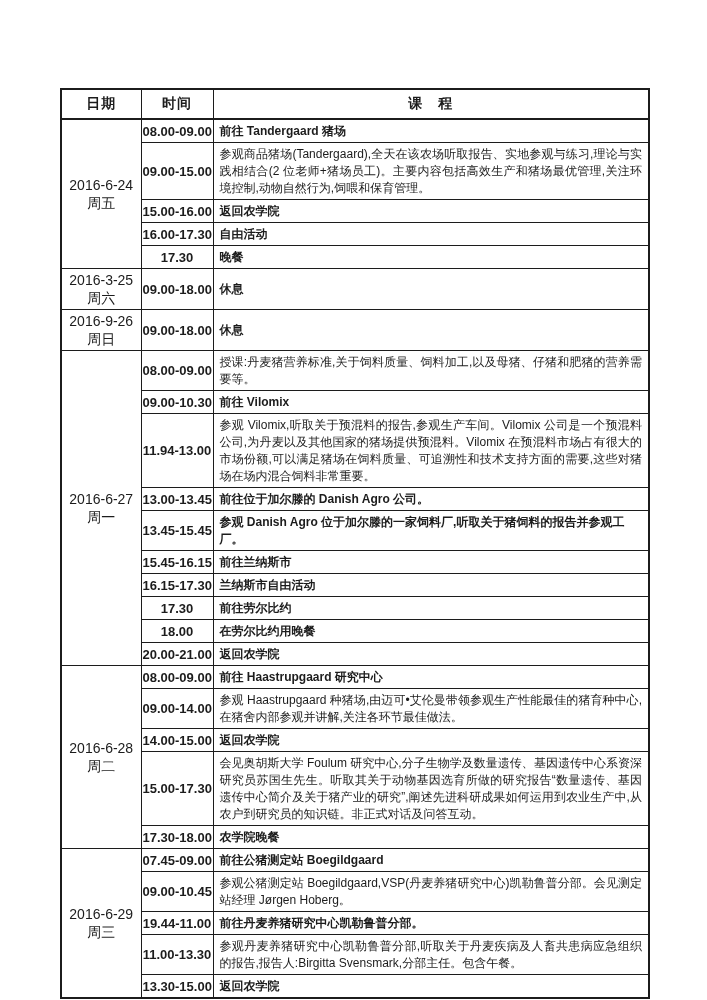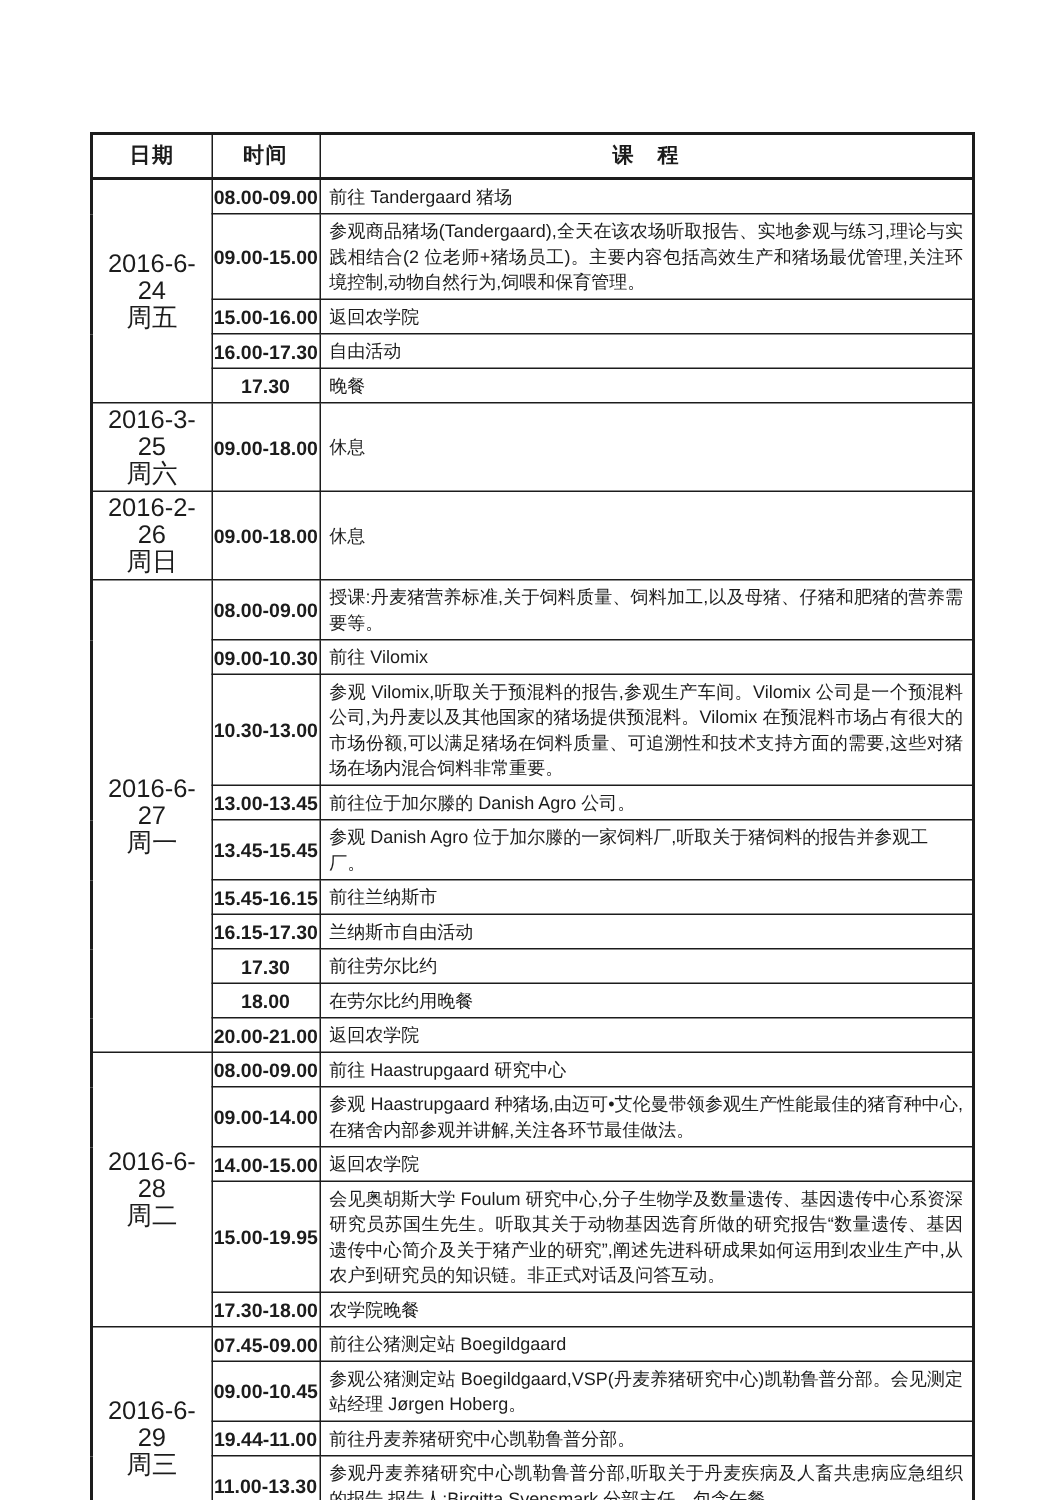--- a/index.html
+++ b/index.html
@@ -39,40 +39,40 @@
     font-size: 14px;
     font-weight: bold;
     text-align: center;
     padding: 5px 2px;
     border-bottom: 2px solid #1c1c1c;
     letter-spacing: 1px;
   }
   td.date {
     text-align: center;
     vertical-align: middle;
-    font-size: 17px;
+    font-size: 14px;
     line-height: 18px;
     padding: 2px 1px;
   }
   td.time {
     text-align: center;
     vertical-align: middle;
     font-size: 13px;
     white-space: nowrap;
     padding: 2px 1px;
     font-weight: bold;
   }
   td.course {
     font-size: 12px;
     line-height: 17px;
     vertical-align: middle;
     padding: 2.5px 6px;
     text-align: justify;
   }
-  td.course.single { text-align: left; }
+  td.course.single { text-align: left; font-weight: bold; }
 </style>
 </head>
 <body>
 
 <div class="page">
   <div class="sheet">
     <table class="schedule">
       <colgroup>
         <col class="c-date">
           <col class="c-time">
@@ -116,41 +116,41 @@
           <td class="date">
             <div>2016-3-25</div>
             <div>周六</div>
           </td>
           <td class="time">09.00-18.00</td>
           <td class="course single">休息</td>
         </tr>
 
         <tr>
           <td class="date">
-            <div>2016-2-26</div>
+            <div>2016-9-26</div>
             <div>周日</div>
           </td>
           <td class="time">09.00-18.00</td>
           <td class="course single">休息</td>
         </tr>
 
         <tr>
           <td class="date" rowspan="10">
             <div>2016-6-27</div>
             <div>周一</div>
           </td>
           <td class="time">08.00-09.00</td>
           <td class="course">授课:丹麦猪营养标准,关于饲料质量、饲料加工,以及母猪、仔猪和肥猪的营养需要等。</td>
         </tr>
         <tr>
           <td class="time">09.00-10.30</td>
           <td class="course single">前往 Vilomix</td>
         </tr>
         <tr>
-          <td class="time">10.30-13.00</td>
+          <td class="time">11.94-13.00</td>
           <td class="course">参观 Vilomix,听取关于预混料的报告,参观生产车间。Vilomix 公司是一个预混料公司,为丹麦以及其他国家的猪场提供预混料。Vilomix 在预混料市场占有很大的市场份额,可以满足猪场在饲料质量、可追溯性和技术支持方面的需要,这些对猪场在场内混合饲料非常重要。</td>
         </tr>
         <tr>
           <td class="time">13.00-13.45</td>
           <td class="course single">前往位于加尔滕的 Danish Agro 公司。</td>
         </tr>
         <tr>
           <td class="time">13.45-15.45</td>
           <td class="course single">参观 Danish Agro 位于加尔滕的一家饲料厂,听取关于猪饲料的报告并参观工厂。</td>
         </tr>
@@ -185,21 +185,21 @@
         </tr>
         <tr>
           <td class="time">09.00-14.00</td>
           <td class="course">参观 Haastrupgaard 种猪场,由迈可•艾伦曼带领参观生产性能最佳的猪育种中心,在猪舍内部参观并讲解,关注各环节最佳做法。</td>
         </tr>
         <tr>
           <td class="time">14.00-15.00</td>
           <td class="course single">返回农学院</td>
         </tr>
         <tr>
-          <td class="time">15.00-19.95</td>
+          <td class="time">15.00-17.30</td>
           <td class="course">会见奥胡斯大学 Foulum 研究中心,分子生物学及数量遗传、基因遗传中心系资深研究员苏国生先生。听取其关于动物基因选育所做的研究报告“数量遗传、基因遗传中心简介及关于猪产业的研究”,阐述先进科研成果如何运用到农业生产中,从农户到研究员的知识链。非正式对话及问答互动。</td>
         </tr>
         <tr>
           <td class="time">17.30-18.00</td>
           <td class="course single">农学院晚餐</td>
         </tr>
 
         <tr>
           <td class="date" rowspan="5">
             <div>2016-6-29</div>

